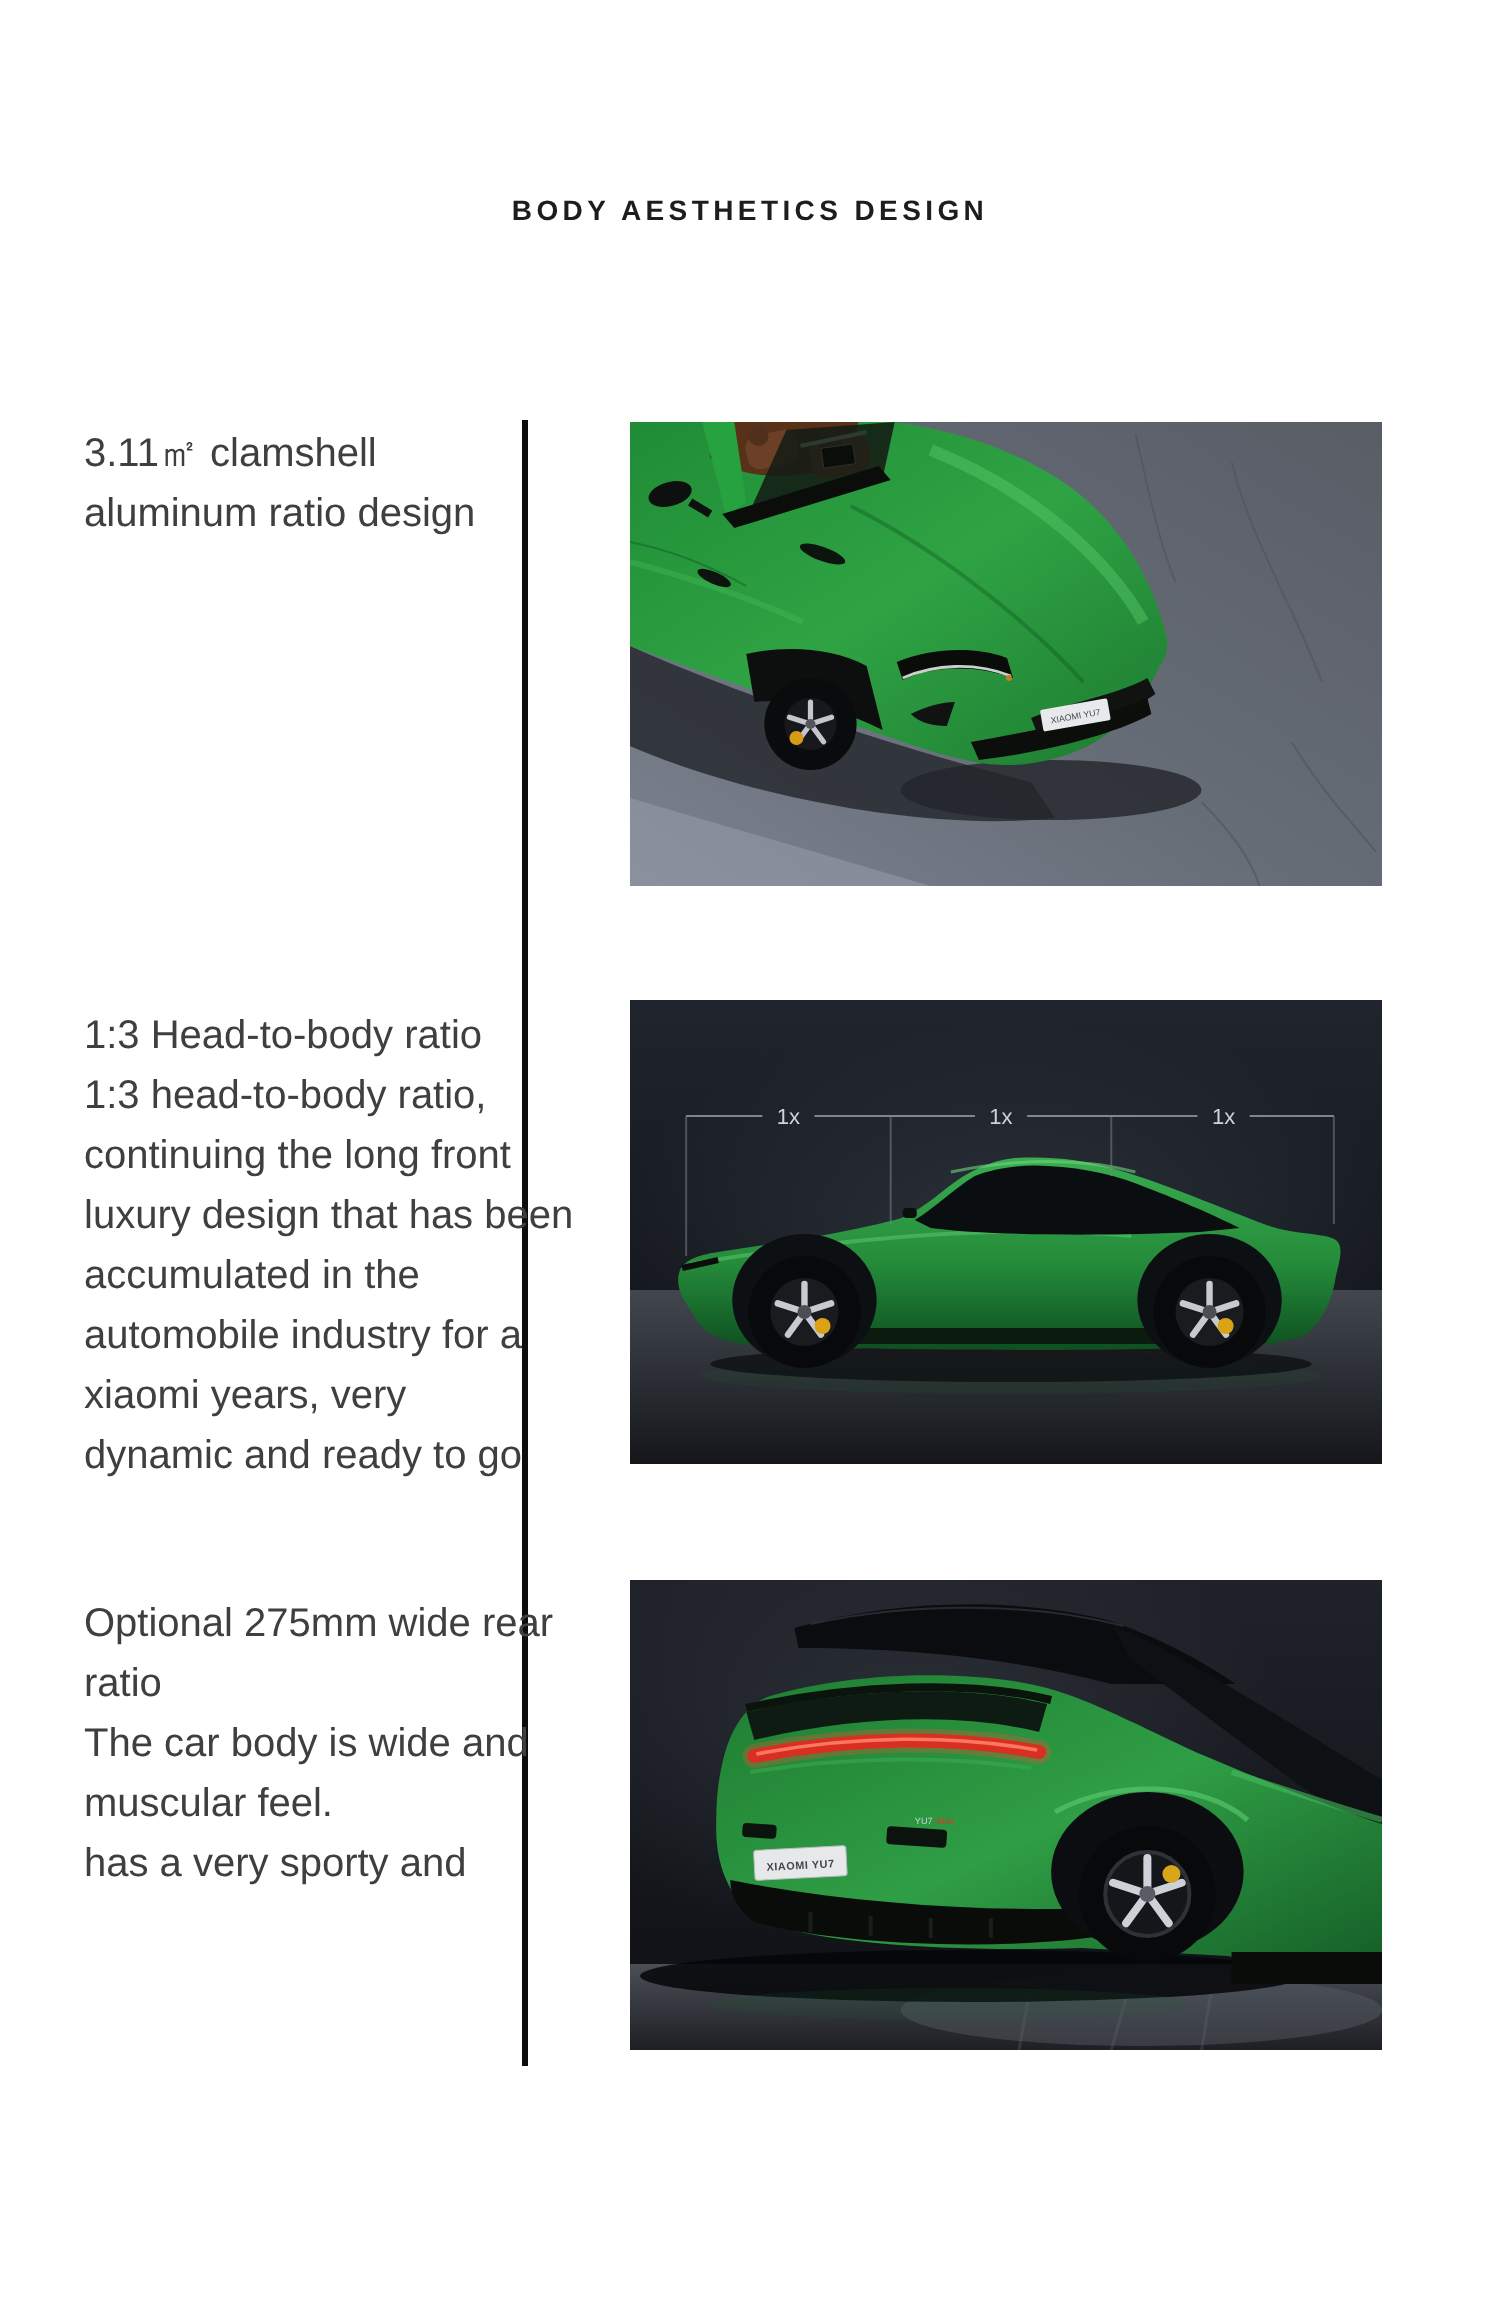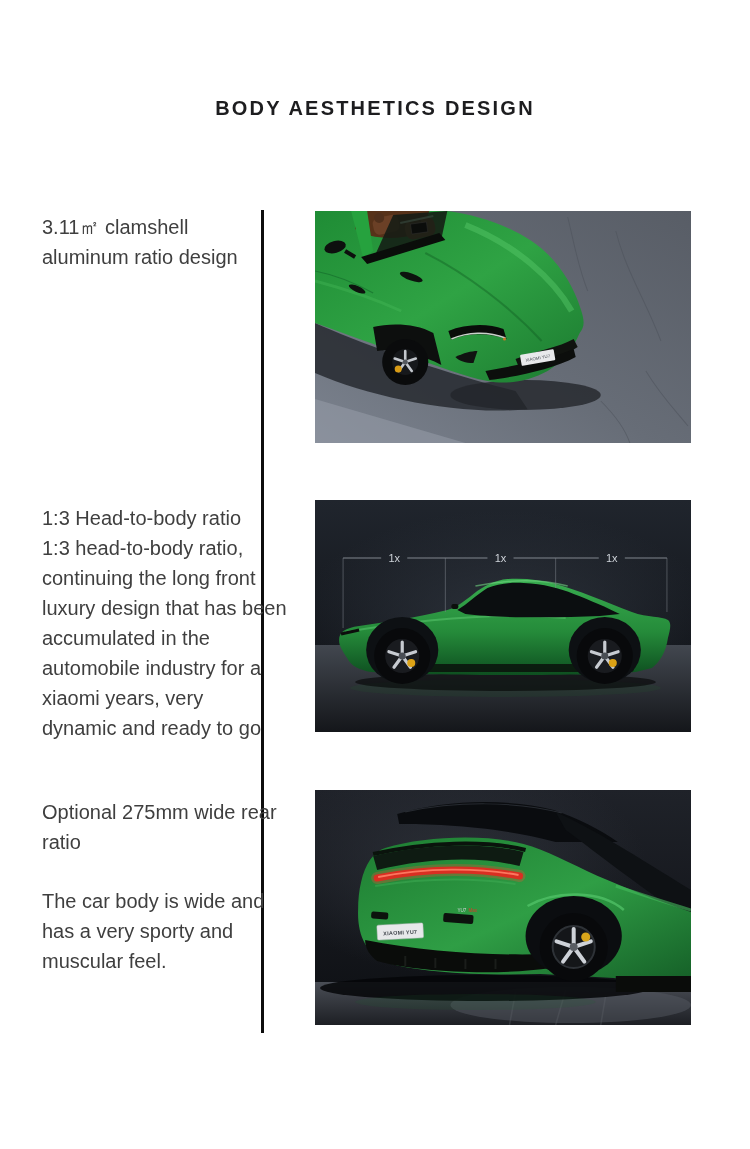--- a/index.html
+++ b/index.html
@@ -3,31 +3,31 @@
 <meta charset="utf-8">
 <style>
   * { margin:0; padding:0; box-sizing:border-box; }
   html,body { background:#ffffff; }
   .page {
     position:relative; width:750px; height:1149px; background:#ffffff;
     font-family:"Liberation Sans", sans-serif; overflow:hidden;
   }
   .title {
     position:absolute; top:97px; left:0; width:750px; text-align:center;
-    font-size:20px; font-weight:700; letter-spacing:2.2px; color:#1d1d1f;
+    font-size:14px; font-weight:700; letter-spacing:2.2px; color:#1d1d1f;
   }
   .divider {
     position:absolute; left:261px; top:210px; width:3px; height:823px; background:#0d0d0d;
   }
   .textblock { position:absolute; left:42px; width:218px; color:#3f3f3f; font-size:20px; }
   .textblock .line { line-height:30px; white-space:nowrap; }
   .tb1 { top:212px; }
   .tb2 { top:503px; }
   .tb3 { top:797px; }
-  .tb3 .body-group { margin-top:29px; }
+  .tb3 .body-group { }
   .photo {
     position:absolute; left:315px; width:376px; overflow:hidden; background:#1a1d22;
   }
   .photo svg { display:block; width:100%; height:100%; }
   .ph1 { top:211px; height:232px; }
   .ph2 { top:500px; height:232px; }
   .ph3 { top:790px; height:235px; }
 </style>
 </head>
 <body>
@@ -52,22 +52,22 @@
     <div class="line">automobile industry for a</div>
     <div class="line">xiaomi years, very</div>
     <div class="line">dynamic and ready to go</div>
   </div>
 
   <div class="textblock tb3">
     <div class="line">Optional 275mm wide rear</div>
     <div class="line">ratio</div>
     <div class="body-group">
       <div class="line">The car body is wide and</div>
+      <div class="line">muscular feel.</div>
       <div class="line">has a very sporty and</div>
-      <div class="line">muscular feel.</div>
     </div>
   </div>
 
   <figure class="photo ph1">
     <svg viewBox="0 0 375 232" preserveAspectRatio="none">
       <defs>
         <linearGradient id="p1ground" x1="0" y1="1" x2="1" y2="0">
           <stop offset="0" stop-color="#7b828e"></stop>
             <stop offset="0.45" stop-color="#676d77"></stop>
             <stop offset="1" stop-color="#585d66"></stop>

